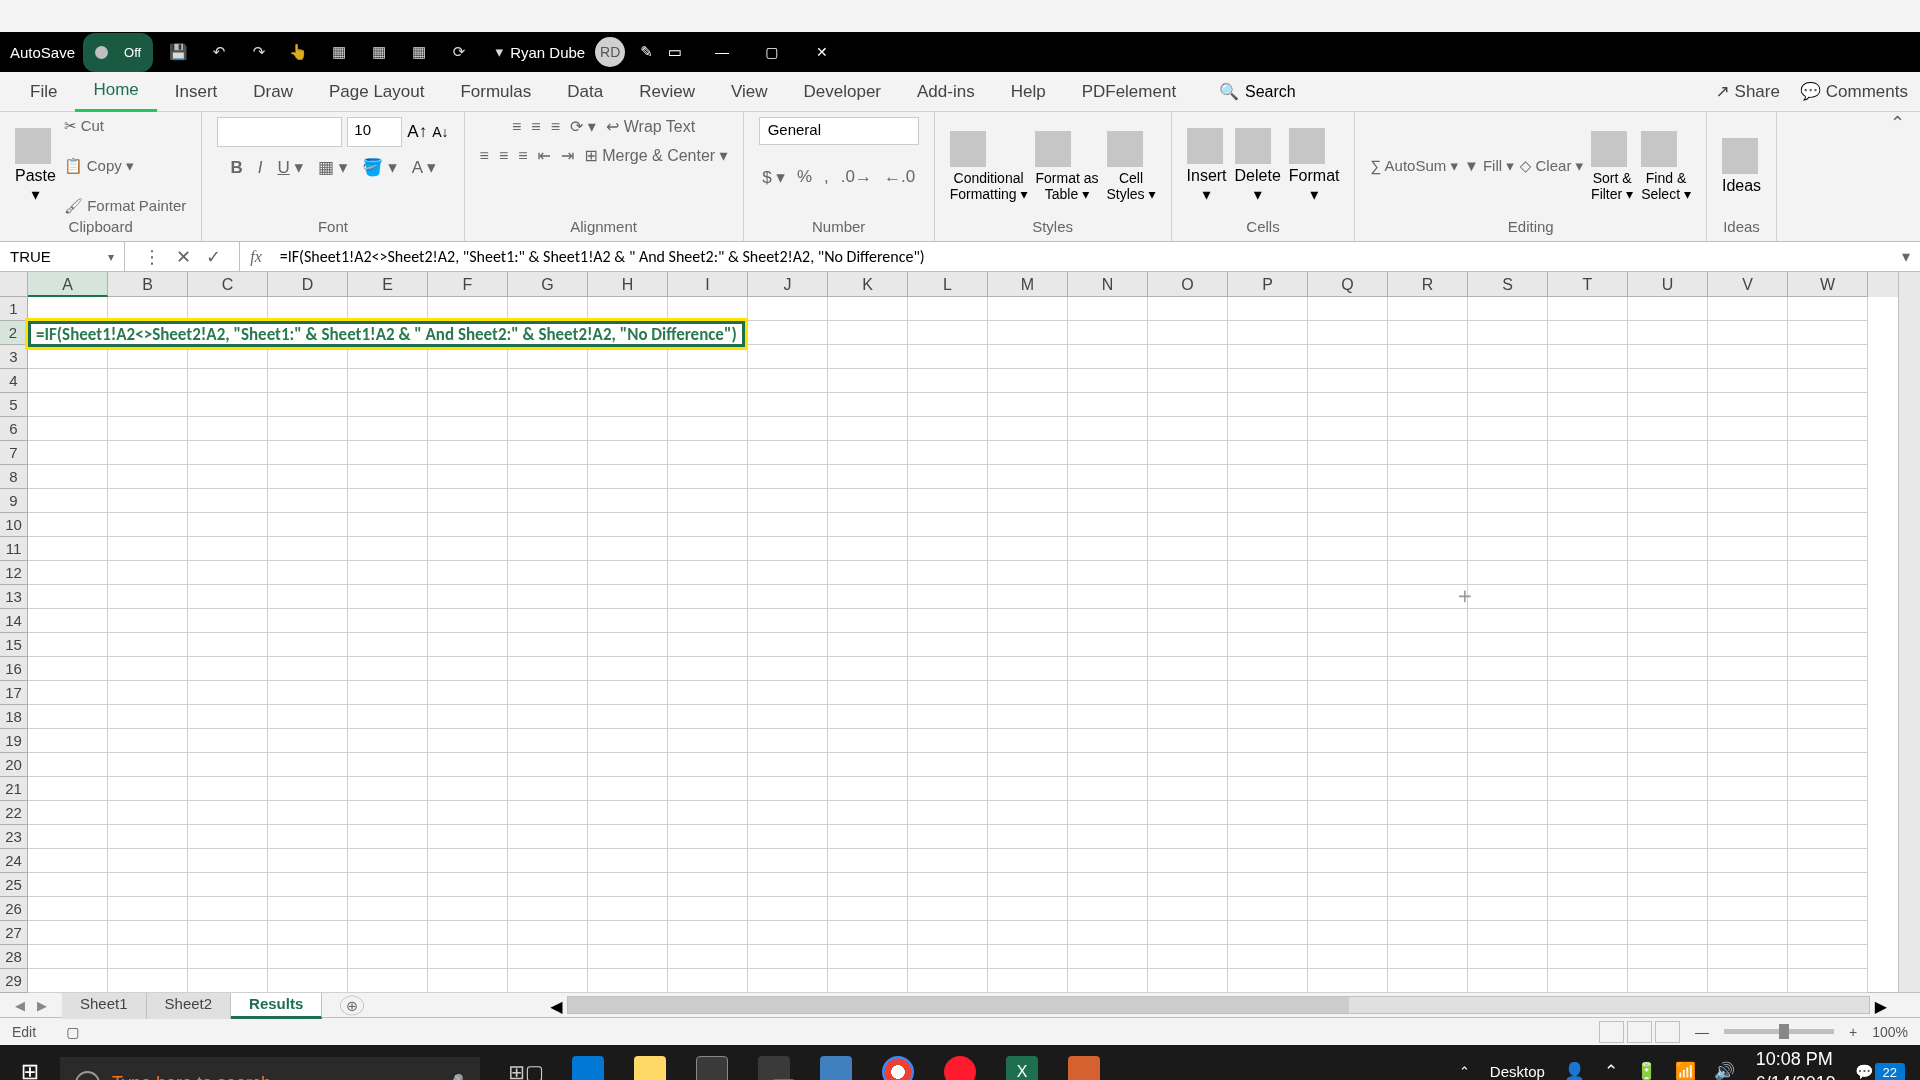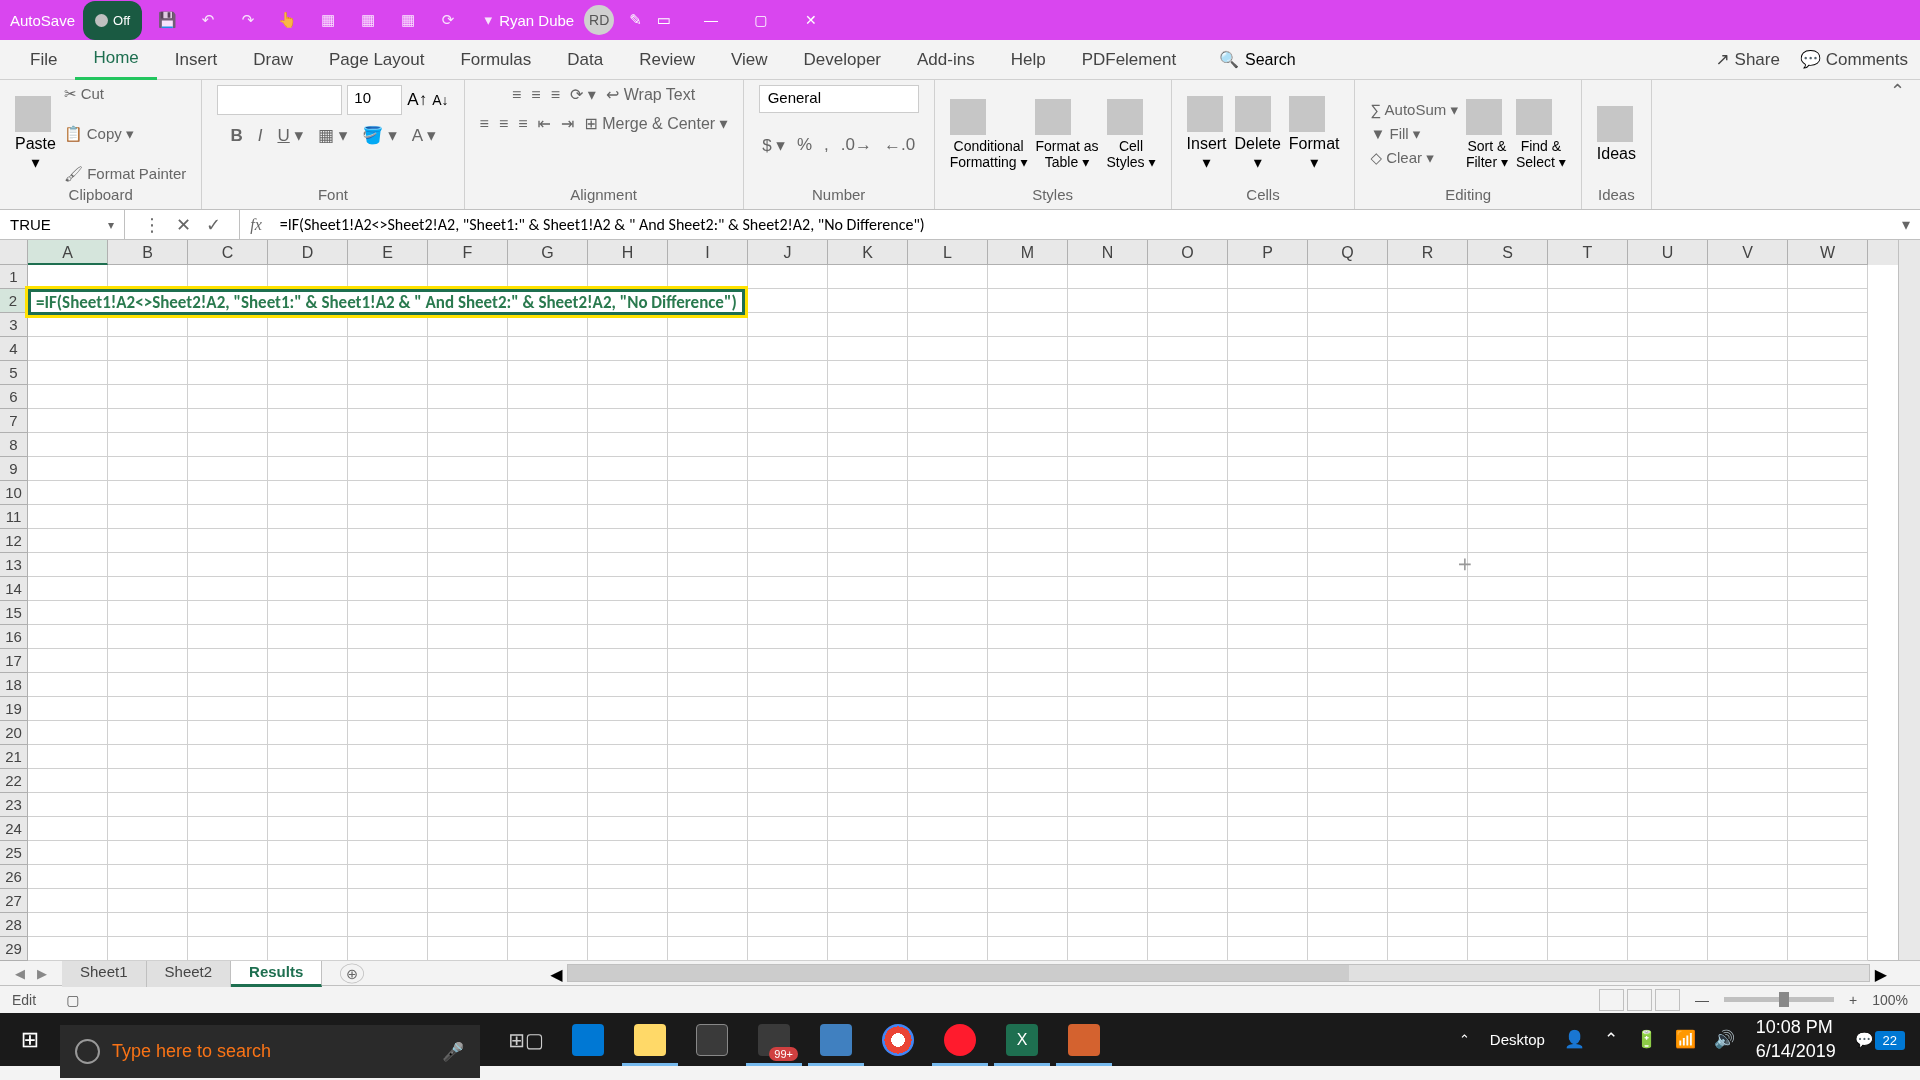--- a/index.html
+++ b/index.html
@@ -1,21 +1,21 @@
 <!DOCTYPE html>
 <html><head>
   <meta charset="utf-8">
   <style>
     * { margin: 0; padding: 0; box-sizing: border-box; font-family: 'Segoe UI', Arial, sans-serif; }
     body { width: 1920px; height: 1080px; overflow: hidden; background: #f3f3f3; }
     
     
-    .title-bar { height: 40px; background: #d946ef; display: flex; align-items: center; color: white; font-size: 15px; padding: 0 10px; }
+    .title-bar { height: 40px; background: #000000; display: flex; align-items: center; color: white; font-size: 15px; padding: 0 10px; margin-top: 32px; }
     .autosave { display: flex; align-items: center; gap: 8px; margin-right: 15px; }
-    .autosave-toggle { background: #1a5a42; border-radius: 12px; padding: 12px 12px; font-size: 13px; display: flex; align-items: center; gap: 5px; }
+    .autosave-toggle { background: #1a5a42; border-radius: 12px; padding: 12px 12px; font-size: 13px; display: flex; align-items: center; gap: 16px; }
     .toggle-circle { width: 13px; height: 13px; border-radius: 50%; background: #c0c0c0; }
     .qat-icons { display: flex; gap: 18px; align-items: center; }
     .qat-icon { width: 22px; height: 22px; display: flex; align-items: center; justify-content: center; opacity: 0.85; }
     .title-center { flex: 1; text-align: center; font-size: 16px; }
     .title-right { display: flex; align-items: center; gap: 15px; }
     .user-info { display: flex; align-items: center; gap: 10px; }
     .user-avatar { width: 30px; height: 30px; border-radius: 50%; background: #d0d0d0; color: #555; font-size: 14px; display: flex; align-items: center; justify-content: center; }
     .window-controls { display: flex; gap: 0; }
     .window-btn { width: 50px; height: 40px; display: flex; align-items: center; justify-content: center; font-size: 14px; }
     
@@ -271,21 +271,21 @@
         <div class="ribbon-icon-large"></div>
         <div>Format</div>
           <div>▾</div>
       </div>
     </div>
     <div class="ribbon-group-label">Cells</div>
   </div>
 
   <div class="ribbon-group">
     <div class="ribbon-group-body">
-      <div style="display:flex;flex-direction:column;gap:6px;font-size:15px;color:#666;">
+      <div style="display:flex;flex-direction:row;gap:6px;font-size:15px;color:#666;">
         <div>∑ <span>AutoSum</span> ▾</div>
         <div>▼ <span>Fill</span> ▾</div>
         <div>◇ <span>Clear</span> ▾</div>
       </div>
       <div class="ribbon-btn-large">
         <div class="ribbon-icon-large"></div>
         <div style="font-size:14px;">Sort &amp;<br>Filter ▾</div>
       </div>
       <div class="ribbon-btn-large">
         <div class="ribbon-icon-large"></div>

